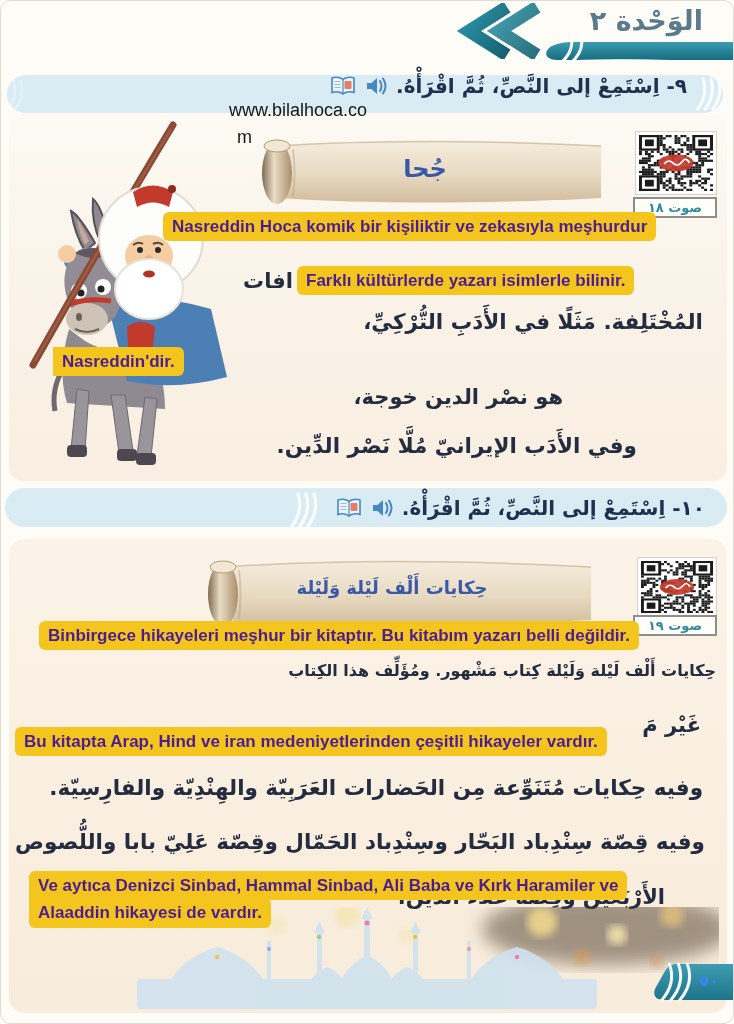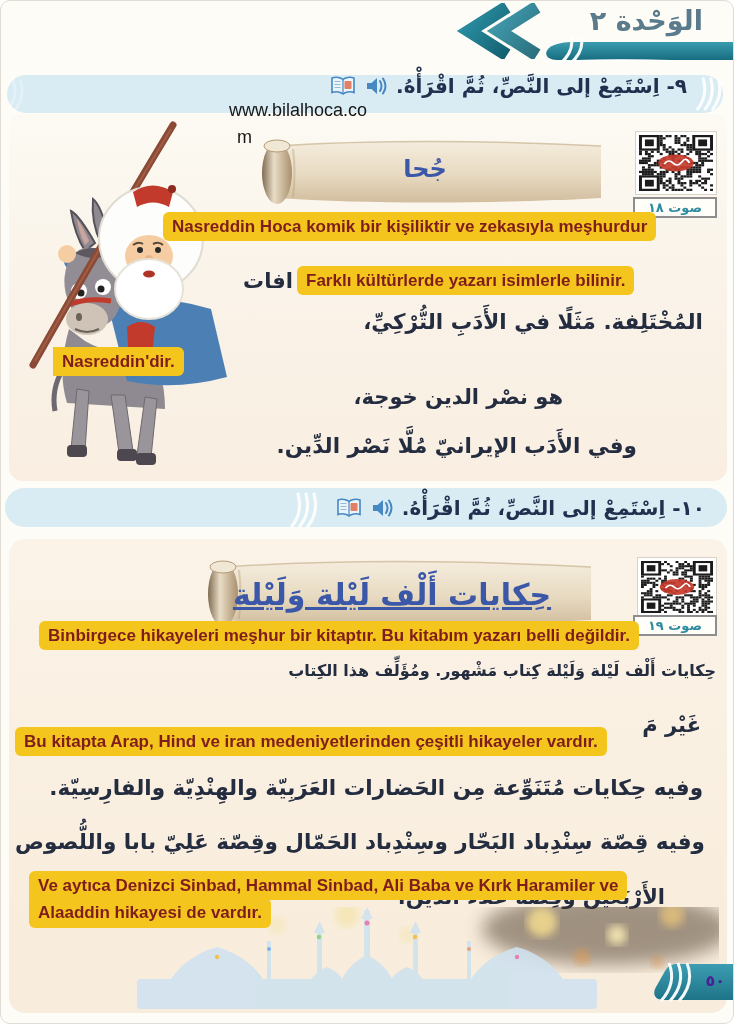--- a/index.html
+++ b/index.html
@@ -5,21 +5,21 @@
   * { margin:0; padding:0; box-sizing:border-box; }
   body { background:#ffffff; display:flex; justify-content:center; }
   .page {
     position:relative; width:734px; height:1024px;
     background:#fdfcf7; border:1px solid #e0dcd4; border-radius:10px;
     overflow:hidden; font-family:"DejaVu Sans",sans-serif;
   }
   .abs { position:absolute; }
   .ar { font-family:"DejaVu Sans",sans-serif; font-weight:700; color:#242c40;
         white-space:nowrap; direction:rtl; }
-  .hl { display:inline-block; background:#f4c51c; color:#7f1d1d;
+  .hl { display:inline-block; background:#f4c51c; color:#4c1d95;
         font-family:"Liberation Sans",sans-serif; font-weight:700;
         font-size:17px; padding:4px 9px; border-radius:6px;
         white-space:nowrap; line-height:1.25; }
   .hl-stack { display:flex; flex-direction:column; align-items:flex-start; }
   .hl-stack .hl:first-child { border-bottom-left-radius:0; }
   .hl-stack .hl:last-child { border-top-left-radius:0; margin-top:-2px; }
   .banner { background:#d9ecf4; display:flex; align-items:center;
             direction:rtl; gap:8px; }
   .banner .ar { font-size:20px; color:#223050; }
   .panel1 { background:linear-gradient(180deg,#fcfaf3 0%,#faf3e9 45%,#f9eee1 100%);
@@ -30,21 +30,21 @@
   .qr-label { background:#fffef9; border:2px solid #8e8e8e; border-radius:0;
               color:#2f8ba0; font-weight:700; font-size:13px; text-align:center;
               padding:1px 4px; direction:rtl; white-space:nowrap;
               font-family:"DejaVu Sans",sans-serif; }
   .scroll-title { text-align:center; color:#3a57a8; font-weight:700;
                   direction:rtl; white-space:nowrap; }
   .watermark { font-family:"Liberation Sans",sans-serif; color:#161616;
                font-size:18px; z-index:8; }
   .unit-title { font-size:27px; font-weight:700; color:#5b7b8c; direction:rtl;
                 white-space:nowrap; }
-  .pagenum { color:#4c1d95; font-weight:700; font-size:16px; text-align:right; }
+  .pagenum { color:#3b82f6; font-weight:700; font-size:16px; text-align:center; }
   .z1{z-index:1}.z2{z-index:2}.z3{z-index:3}
 </style>
 </head>
 <body>
 
 <div class="page">
 
   <svg class="abs" style="left:448px;top:2px;" width="96" height="56" viewBox="0 0 96 56">
     <defs>
         <linearGradient id="chv" x1="0" y1="0" x2="1" y2="1">
@@ -463,21 +463,21 @@
           <stop offset="0.4" stop-color="#e9ddc6"></stop>
           <stop offset="1" stop-color="#a98f6c"></stop>
       </linearGradient>
     </defs>
     <path d="M32,10 C140,3 270,3 400,10 L400,63 C270,70 140,70 32,63 Z" fill="url(#sg2)"></path>
     <path d="M32,10 C140,3 270,3 400,10" stroke="#c8b28f" stroke-width="1.5" fill="none" opacity="0.7"></path>
     <ellipse cx="32" cy="37" rx="15" ry="32" fill="url(#rg2)"></ellipse>
     <ellipse cx="32" cy="10" rx="13" ry="6" fill="#f0e7d4" stroke="#b59c78" stroke-width="1"></ellipse>
     <path d="M48,13 Q51,37 48,62" stroke="#b59c78" stroke-width="2" opacity="0.4" fill="none"></path>
   </svg>
-  <div class="abs z2 scroll-title" style="left:190px;top:576px;width:402px;font-size:30px;text-decoration:underline;">حِكايات أَلْف لَيْلة وَلَيْلة</div>
+  <div class="abs z2 scroll-title" style="left:190px;top:576px;width:402px;font-size:18px;">حِكايات أَلْف لَيْلة وَلَيْلة</div>
 
   <div class="abs z1 qr-box" style="left:636px;top:556px;width:80px;height:60px;">
     <svg width="72" height="52" preserveAspectRatio="none" fill="#1b1b1b" style="background:#fff" viewBox="0 0 25 25">
         <rect x="8" y="0" width="1" height="1"></rect>
         <rect x="12" y="0" width="1" height="1"></rect>
         <rect x="15" y="0" width="1" height="1"></rect>
         <rect x="7" y="1" width="1" height="1"></rect>
         <rect x="9" y="1" width="1" height="1"></rect>
         <rect x="13" y="1" width="1" height="1"></rect>
         <rect x="14" y="1" width="1" height="1"></rect>

